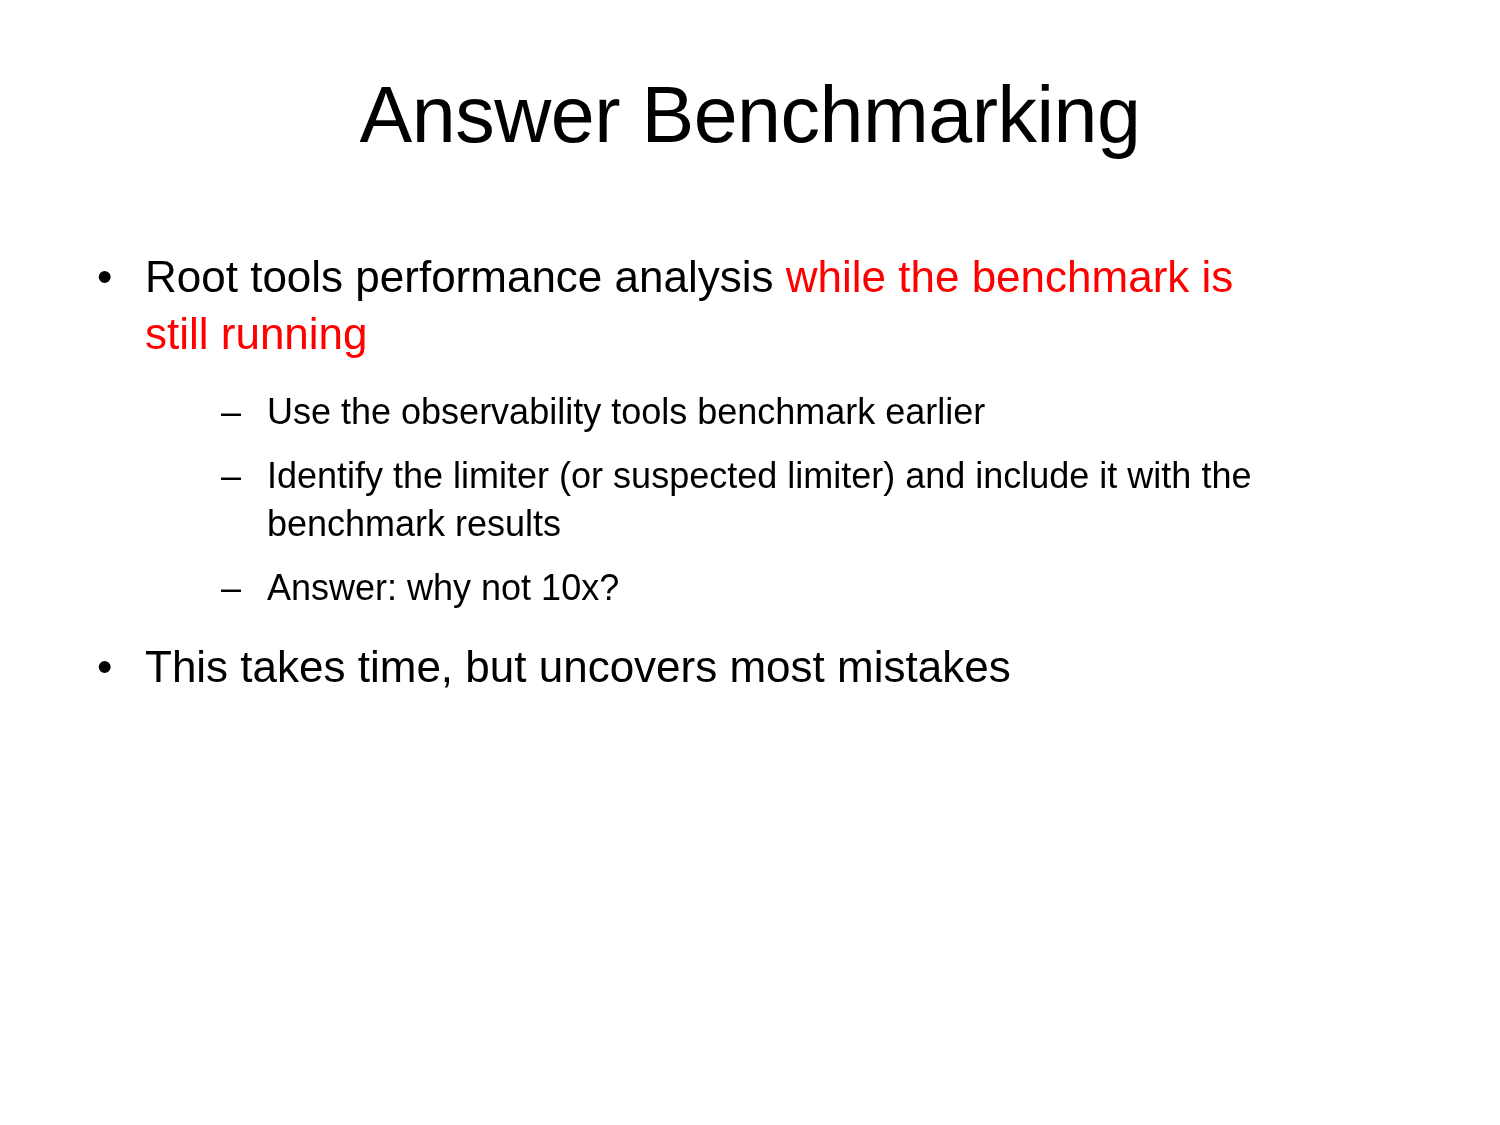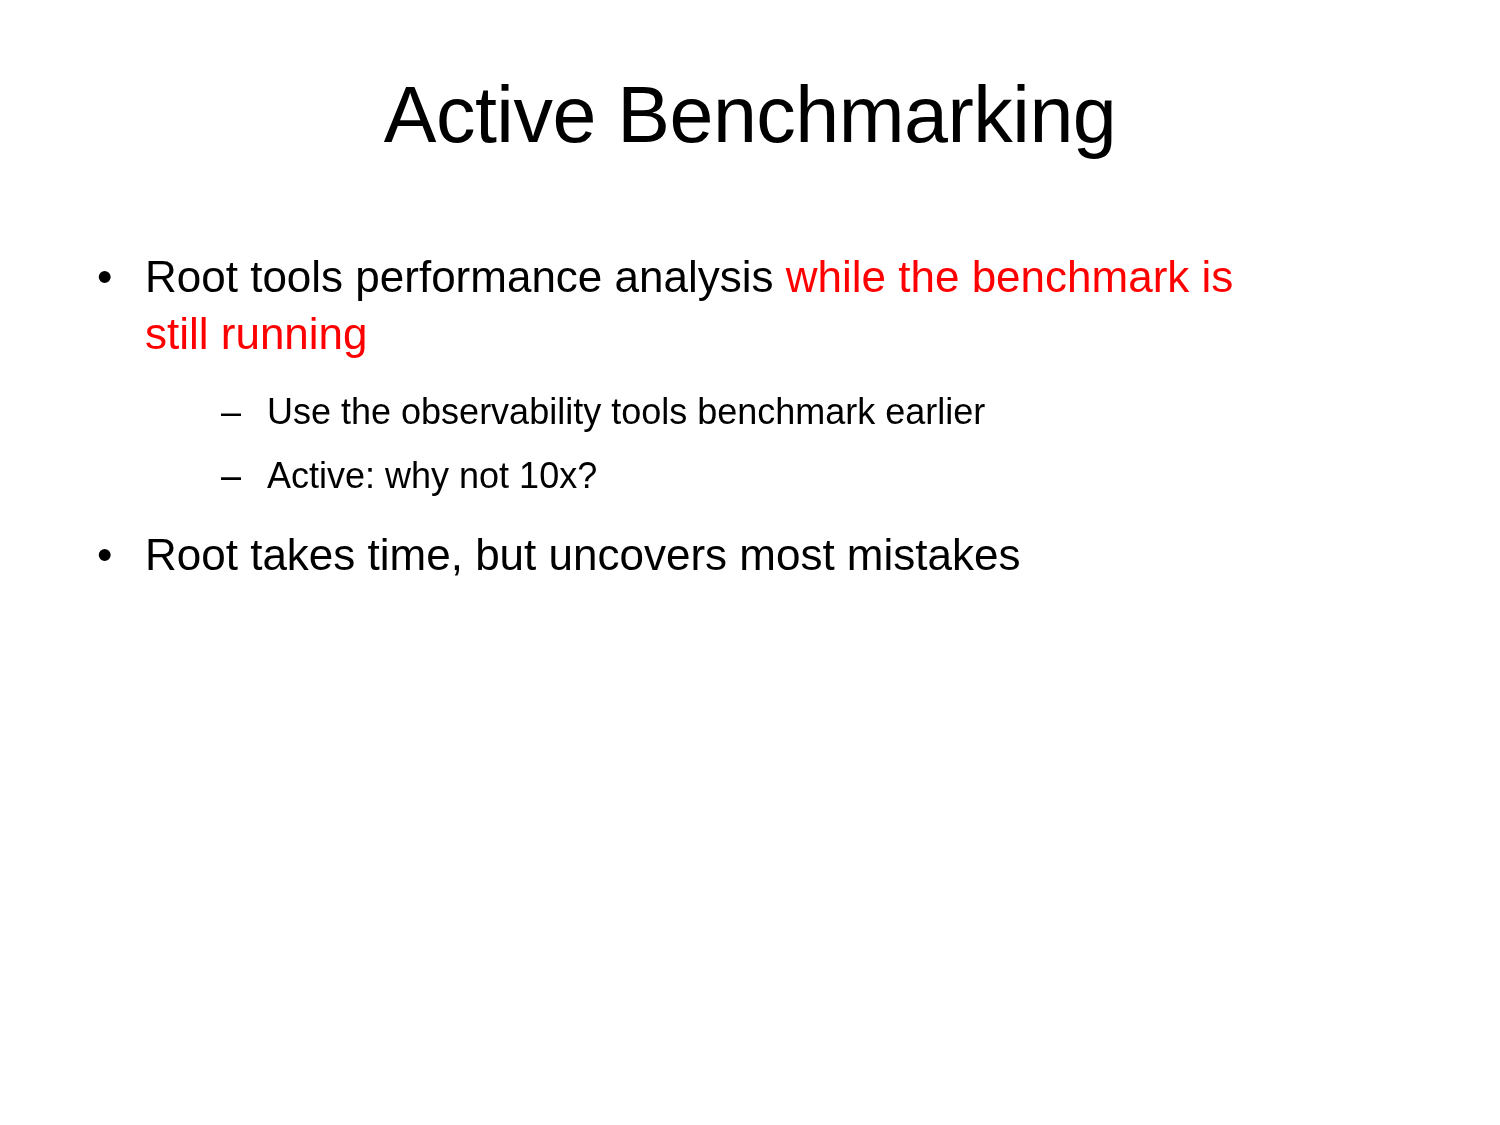--- a/index.html
+++ b/index.html
@@ -101,49 +101,49 @@
 
   .red {
     color: #FF0000;
   }
 </style>
 </head>
 <body>
 
 <div class="slide">
 
-  <div class="slide-title">Active Benchmarking</div>
+  <div class="slide-title">Answer Benchmarking</div>
 
   <div class="slide-body">
 
     <ul class="level1">
 
       <li class="bullet1">
         <span class="b1-marker">•</span><span>Root tools performance analysis </span><span class="red">while the benchmark is still running</span>
 
         <div class="gap-before-sub"></div>
 
         <ul class="level2">
 
           <li class="bullet2">
             <span class="b2-marker">–</span><span>Use the observability tools benchmark earlier</span>
           </li>
 
           <li class="bullet2">
-            <span class="b2-marker">–</span>
+            <span class="b2-marker">–</span><span>Identify the limiter (or suspected limiter) and include it with the benchmark results</span>
           </li>
 
           <li class="bullet2">
-            <span class="b2-marker">–</span><span>Active: why not 10x?</span>
+            <span class="b2-marker">–</span><span>Answer: why not 10x?</span>
           </li>
 
         </ul>
 
         <div class="gap-after-sub"></div>
       </li>
 
       <li class="bullet1">
-        <span class="b1-marker">•</span><span>Root takes time, but uncovers most mistakes</span>
+        <span class="b1-marker">•</span><span>This takes time, but uncovers most mistakes</span>
       </li>
 
     </ul>
   </div>
 </div>
 
 </body></html>

